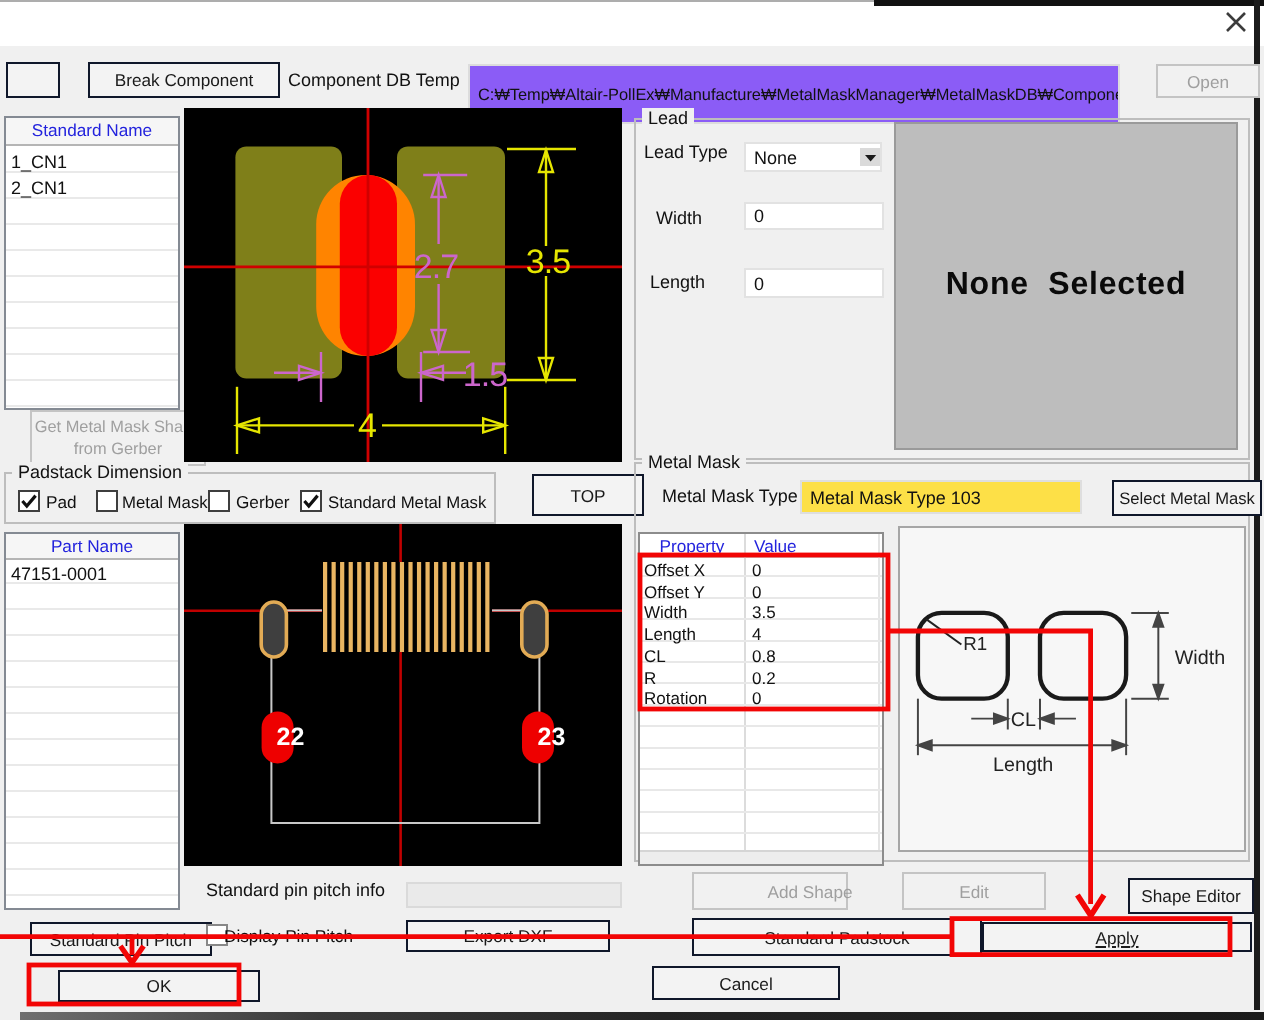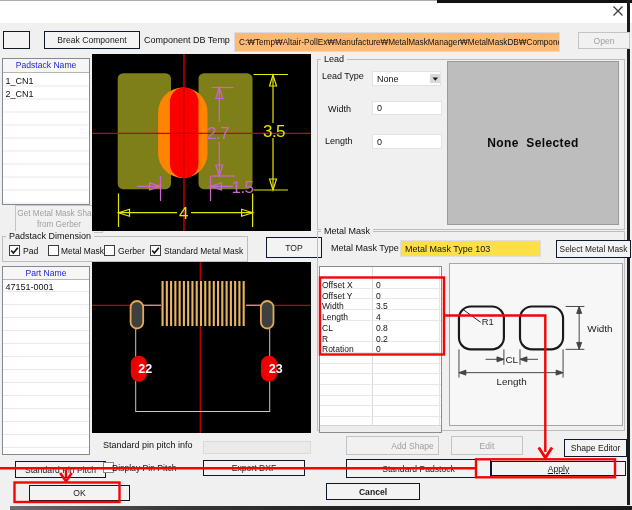--- a/index.html
+++ b/index.html
@@ -27,25 +27,25 @@
 <svg class="abs" style="left:612px;top:5px;" width="12" height="12" viewBox="0 0 12 12">
  <path d="M1.5 1.5 L10.5 10.5 M10.5 1.5 L1.5 10.5" stroke="#3c3c3c" stroke-width="1.3" fill="none"></path>
 </svg>
 
 <div class="abs" style="left:627px;top:0;width:3px;height:505px;background:#1b1b1b;"></div>
 <div class="abs" style="left:10px;top:506px;width:622px;height:4px;background:linear-gradient(90deg,#6f6f6f 0px,#3a3a3a 150px,#242424 320px,#1b1b1b 100%);"></div>
 
 <div class="btn" style="left:-10px;top:31px;width:27px;height:18px;"></div>
 <div class="btn" style="left:31px;top:31px;width:96px;height:18px;">Break Component</div>
 <div class="lbl" style="left:144px;top:35px;">Component DB Temp</div>
-<div class="tb" style="left:234px;top:32px;width:326px;height:20px;background:#fdba74;border-color:#dcdcdc;overflow:hidden;font-size:8.2px;">C:₩Temp₩Altair-PollEx₩Manufacture₩MetalMaskManager₩MetalMaskDB₩Compone</div>
+<div class="tb" style="left:234px;top:32px;width:326px;height:30px;background:#8b5cf6;border-color:#dcdcdc;overflow:hidden;font-size:8.2px;">C:₩Temp₩Altair-PollEx₩Manufacture₩MetalMaskManager₩MetalMaskDB₩Compone</div>
 <div class="btn dis" style="left:565px;top:32px;width:52px;height:17px;">Open</div>
 
 <div class="abs" style="left:2px;top:58px;width:88px;height:147px;background:#fff;border:1px solid #848a93;box-sizing:border-box;">
-  <div class="hdr" style="height:13px;border-bottom:1px solid #b5b5b5;background:#f6f6f6;line-height:13px;">Padstack Name</div>
+  <div class="hdr" style="height:13px;border-bottom:1px solid #b5b5b5;background:#f6f6f6;line-height:13px;">Standard Name</div>
   <div style="position:absolute;left:0;top:13px;right:0;bottom:0;background:repeating-linear-gradient(180deg,transparent 0px,transparent 12px,#e9e9e9 12px,#e9e9e9 13px);background-position:0 1.5px;"></div>
   <div class="lbl" style="left:2.5px;top:17px;font-size:9px;">1_CN1</div>
   <div class="lbl" style="left:2.5px;top:30px;font-size:9px;">2_CN1</div>
 </div>
 <div class="btn dis" style="left:2px;top:205px;width:88px;height:28px;line-height:11px;font-size:8.2px;white-space:normal;">Get Metal Mask Shape<br>from Gerber</div>
 
 <div class="grp" style="left:2px;top:236px;width:246px;height:26px;"></div>
 <div class="grplbl" style="left:6px;top:231px;">Padstack Dimension</div>
 <div class="cb" style="left:9px;top:245px;"></div>
 <svg class="abs" style="left:9px;top:245px;" width="11" height="11">
@@ -164,30 +164,34 @@
 <div class="tb" style="left:372px;top:71px;width:69px;height:15px;">None</div>
 <div class="abs" style="left:430px;top:73.5px;width:9.5px;height:9.5px;background:#dadada;"></div>
 <svg class="abs" style="left:431.5px;top:76.5px;" width="7" height="5">
     <path d="M0.5 0.5 L3.3 3.8 L6.1 0.5 Z" fill="#1a1a1a"></path>
   </svg>
 <div class="lbl" style="left:328px;top:104px;">Width</div>
 <div class="tb" style="left:372px;top:101px;width:70px;height:14px;">0</div>
 <div class="lbl" style="left:325px;top:136px;">Length</div>
 <div class="tb" style="left:372px;top:134px;width:70px;height:15px;">0</div>
 <div class="abs" style="left:447px;top:61px;width:172px;height:164px;background:#bdbdbd;border:1px solid #9a9a9a;box-sizing:border-box;display:flex;align-items:center;justify-content:center;">
-  <span style="font-size:12px;font-weight:bold;letter-spacing:0.4px;color:#0a0a0a;">None&nbsp;&nbsp;Selected</span>
+  <span style="font-size:16px;font-weight:bold;letter-spacing:0.4px;color:#0a0a0a;">None&nbsp;&nbsp;Selected</span>
 </div>
 
 <div class="grp" style="left:317px;top:231px;width:308px;height:200px;"></div>
 <div class="grplbl" style="left:321px;top:226px;">Metal Mask</div>
 <div class="lbl" style="left:331px;top:243px;">Metal Mask Type</div>
 <div class="tb" style="left:400px;top:240px;width:141px;height:17px;background:#fde047;border-color:#dedede;">Metal Mask Type 103</div>
 <div class="btn" style="left:543px;top:240px;width:75px;height:18px;font-size:8.3px;">Select Metal Mask</div>
 
 <div class="abs" style="left:319px;top:266px;width:123px;height:167px;background:#fff;border:1px solid #8c8c8c;box-sizing:border-box;font-size:8.5px;">
+  <div style="position:absolute;left:0;top:0;width:100%;height:11px;border-bottom:1px solid #cfcfcf;">
+    <span class="hdr abs" style="left:0;width:52px;top:1px;">Property</span>
+    <span class="hdr abs" style="left:57px;top:1px;text-align:left;">Value</span>
+  </div>
   <div style="position:absolute;left:52px;top:0;width:1px;height:100%;background:#dcdcdc;"></div>
   <div style="position:absolute;left:119px;top:0;width:1px;height:100%;background:#e4e4e4;"></div>
   <div style="position:absolute;left:0;top:11px;right:0;bottom:0;background:repeating-linear-gradient(180deg,transparent 0px,transparent 9.7px,#e8e8e8 9.7px,#e8e8e8 10.7px);"></div>
   <div class="lbl" style="left:2px;top:13px;">Offset X</div>
     <div class="lbl" style="left:56px;top:13px;">0</div>
   <div class="lbl" style="left:2px;top:23.7px;">Offset Y</div>
     <div class="lbl" style="left:56px;top:23.7px;">0</div>
   <div class="lbl" style="left:2px;top:34.4px;">Width</div>
     <div class="lbl" style="left:56px;top:34.4px;">3.5</div>
   <div class="lbl" style="left:2px;top:45.1px;">Length</div>
@@ -224,26 +228,26 @@
     <line x1="114.4" y1="86.4" x2="114.4" y2="115" fill="none"></line>
     <line x1="9" y1="110" x2="114.4" y2="110" fill="none"></line>
     <path d="M9 110 L16 107.5 L16 112.5 Z"></path>
     <path d="M114.4 110 L107.4 107.5 L107.4 112.5 Z"></path>
   </g>
   <text x="139" y="69" font-size="10" fill="#222">Width</text>
   <text x="56" y="100" font-size="10" fill="#222">CL</text>
   <text x="47" y="123" font-size="10" fill="#222">Length</text>
 </svg>
 
-<div class="btn dis" style="left:333px;top:436px;width:93px;height:19px;padding-left:40px;">Add Shape</div>
+<div class="btn dis" style="left:333px;top:436px;width:78px;height:19px;padding-left:40px;">Add Shape</div>
 <div class="btn dis" style="left:438px;top:436px;width:72px;height:19px;">Edit</div>
 <div class="btn" style="left:551px;top:439px;width:63px;height:18px;">Shape Editor</div>
 <div class="btn" style="left:333px;top:459px;width:145px;height:19px;">Standard Padstock</div>
 <div class="btn" style="left:478px;top:461px;width:135px;height:15px;text-decoration:underline;">Apply</div>
-<div class="btn" style="left:313px;top:483px;width:94px;height:17px;font-weight:bold;">Cancel</div>
+<div class="btn" style="left:313px;top:483px;width:94px;height:17px;">Cancel</div>
 <div class="btn" style="left:2px;top:461px;width:91px;height:17px;">Standard Pin Pitch</div>
 <div class="cb" style="left:103px;top:462px;width:11px;height:11px;border-color:#888;"></div>
 <div class="lbl" style="left:112px;top:463px;font-size:8.6px;">Display Pin Pitch</div>
 <div class="btn" style="left:190px;top:460px;width:102px;height:16px;">Export DXF</div>
 <div class="btn" style="left:16px;top:485px;width:101px;height:16px;">OK</div>
 
 <svg class="abs" style="left:0;top:0;pointer-events:none;" width="632" height="510" viewBox="0 0 632 510">
   <g stroke="#f20505" fill="none">
     <rect x="320" y="277.5" width="124" height="77" stroke-width="2.4"></rect>
     <polyline points="444,315.5 545.3,315.5 545.3,452" stroke-width="2.4"></polyline>

